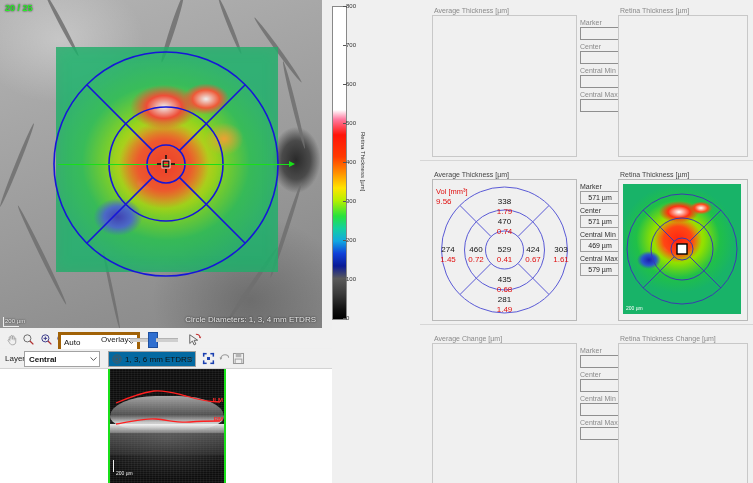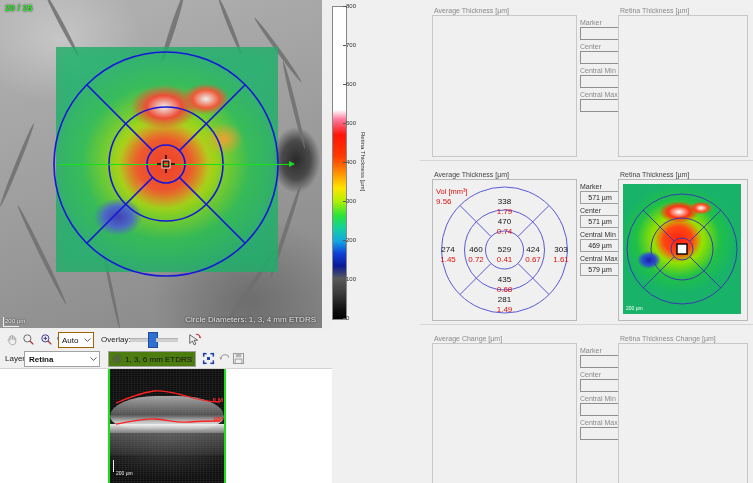--- a/index.html
+++ b/index.html
@@ -199,21 +199,21 @@
         <line x1="4.4" y1="6.6" x2="8.8" y2="6.6" stroke="#3a3a8a" stroke-width="1.2"></line>
         <line x1="6.6" y1="4.4" x2="6.6" y2="8.8" stroke="#3a3a8a" stroke-width="1.2"></line>
         <line x1="9.8" y1="9.8" x2="14" y2="14" stroke="#b03030" stroke-width="1.6"></line>
       </svg>
       <svg class="tb-icon" style="left:56px;" viewBox="0 0 16 16">
         <circle cx="6.6" cy="6.6" r="4.4" fill="none" stroke="#3a3a8a" stroke-width="1.2"></circle>
         <line x1="4.4" y1="6.6" x2="8.8" y2="6.6" stroke="#3a3a8a" stroke-width="1.2"></line>
         <line x1="9.8" y1="9.8" x2="14" y2="14" stroke="#b03030" stroke-width="1.6"></line>
       </svg>
 
-      <div style="position:absolute;left:58px;top:2px;width:34px;height:14px;border:1px solid #a16207;background:#fff;">
+      <div style="position:absolute;left:58px;top:2px;width:34px;height:14px;border:3px solid #a16207;background:#fff;padding-left:42px;">
         <span class="lbl" style="left:3px;top:3px;color:#111;">Auto</span>
         <svg style="position:absolute;right:2px;top:4px;width:7px;height:6px;" viewBox="0 0 8 6">
           <path d="M0.6 1.2 L4 4.6 L7.4 1.2" fill="none" stroke="#444" stroke-width="1"></path>
         </svg>
       </div>
 
       <span class="lbl" style="left:101px;top:5px;">Overlay:</span>
       <div class="slider" style="left:130px;width:48px;"></div>
       <div class="thumb" style="left:148px;"></div>
       <div class="slider" style="left:156px;width:22px;"></div>
@@ -221,27 +221,27 @@
       <svg class="tb-icon" style="left:188px;width:14px;height:14px;" viewBox="0 0 16 16">
         <path d="M2 2 L2 12 L5 9.2 L7 13.6 L9 12.6 L7 8.4 L11 8.2 Z" fill="none" stroke="#555" stroke-width="1"></path>
         <path d="M9 1.5 C12 1.5 13.6 3.4 13.6 5.4" fill="none" stroke="#c03030" stroke-width="1.2"></path>
         <path d="M13.9 6.4 L12.6 4.4 L15.2 4.4 Z" fill="#c03030"></path>
       </svg>
     </div>
 
     <div class="toolbar" id="toolbar2">
       <span class="lbl" style="left:5px;top:5px;">Layer:</span>
       <div style="position:absolute;left:24px;top:2px;width:74px;height:14px;border:1px solid #a2a2a2;background:#fff;">
-        <span class="lbl" style="left:4px;top:3px;color:#111;font-weight:bold;">Retina</span>
+        <span class="lbl" style="left:4px;top:3px;color:#111;font-weight:bold;">Central</span>
         <svg style="position:absolute;right:2px;top:4px;width:7px;height:6px;" viewBox="0 0 8 6">
           <path d="M0.6 1.2 L4 4.6 L7.4 1.2" fill="none" stroke="#444" stroke-width="1"></path>
         </svg>
       </div>
 
-      <div style="position:absolute;left:108px;top:2px;width:86px;height:14px;border:1px solid #a2a2a2;background:#4d7c0f;">
+      <div style="position:absolute;left:108px;top:2px;width:86px;height:14px;border:1px solid #a2a2a2;background:#0369a1;">
         <svg style="position:absolute;left:3px;top:2px;width:10px;height:10px;" viewBox="0 0 12 12">
           <circle cx="6" cy="6" r="5" fill="none" stroke="#555" stroke-width="1"></circle>
           <circle cx="6" cy="6" r="3" fill="none" stroke="#555" stroke-width="1"></circle>
           <circle cx="6" cy="6" r="1.2" fill="#555"></circle>
         </svg>
         <span class="lbl" style="left:16px;top:3px;color:#111;">1, 3, 6 mm ETDRS</span>
         <svg style="position:absolute;right:2px;top:4px;width:7px;height:6px;" viewBox="0 0 8 6">
           <path d="M0.6 1.2 L4 4.6 L7.4 1.2" fill="none" stroke="#444" stroke-width="1"></path>
         </svg>
       </div>

